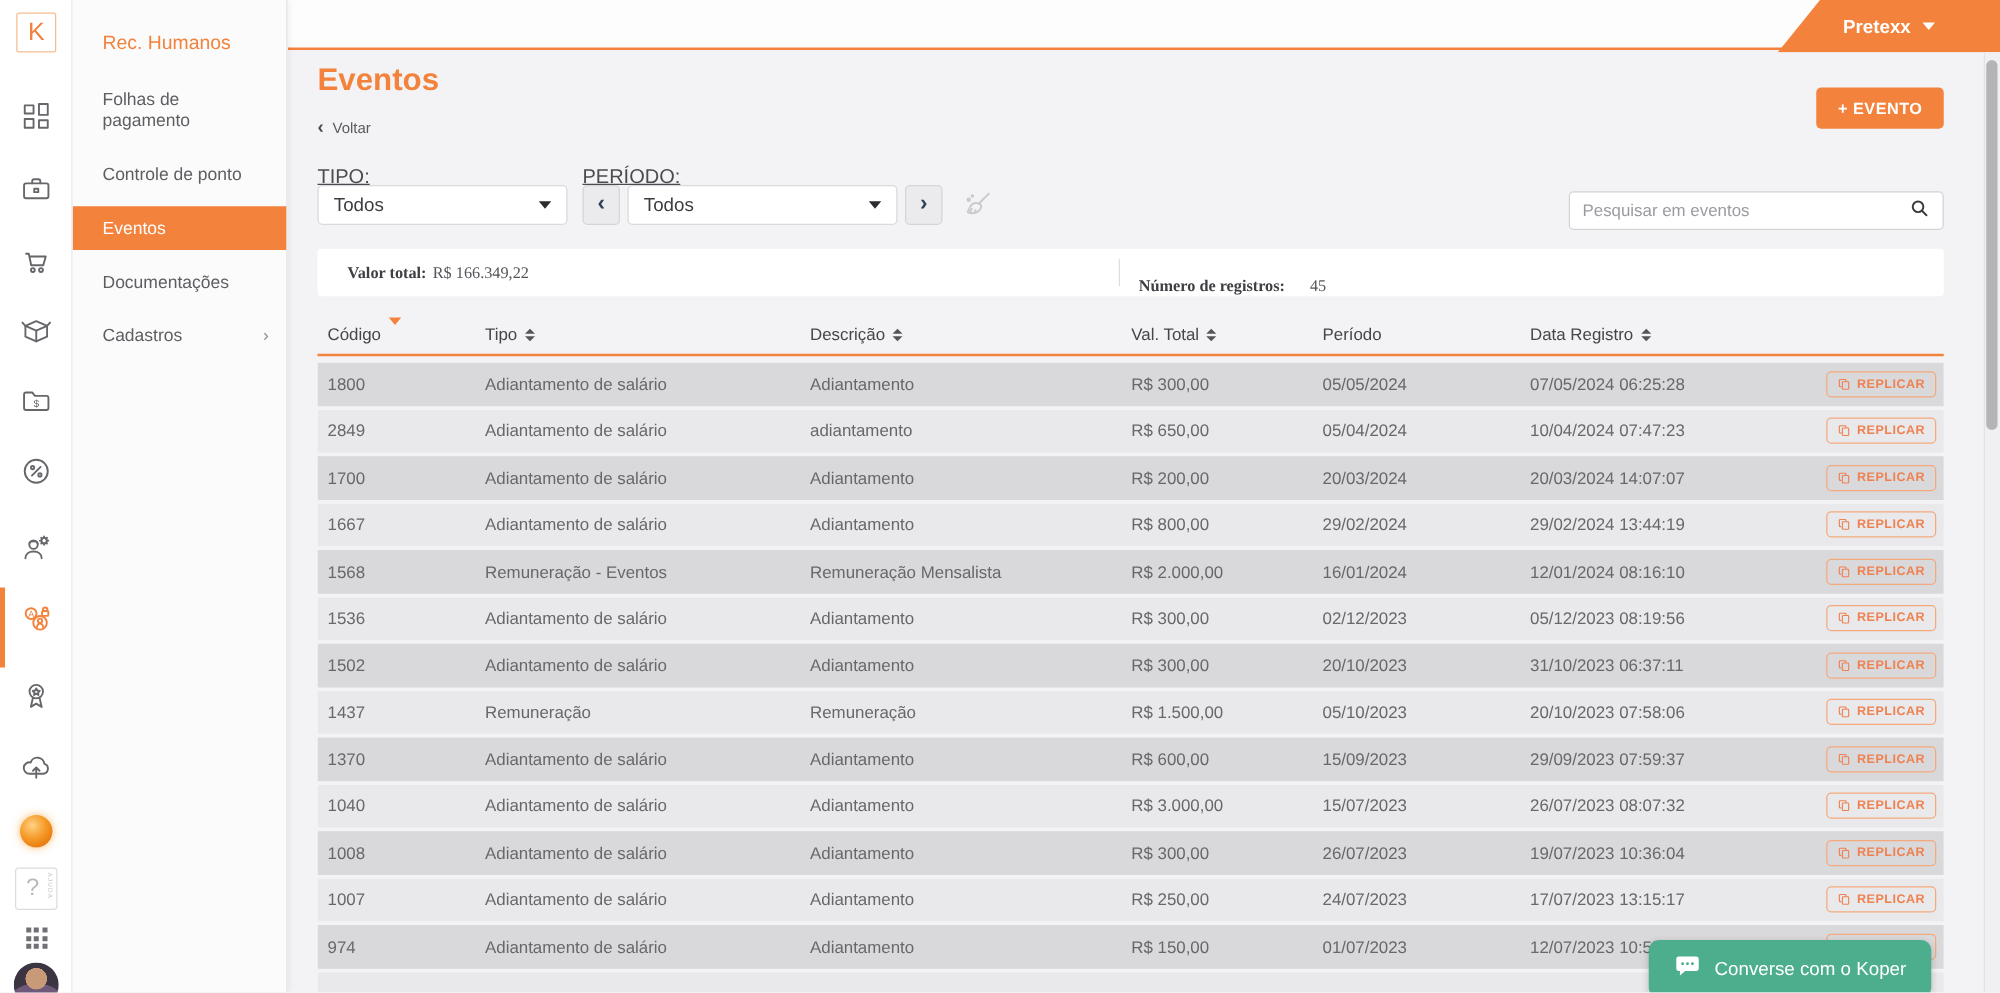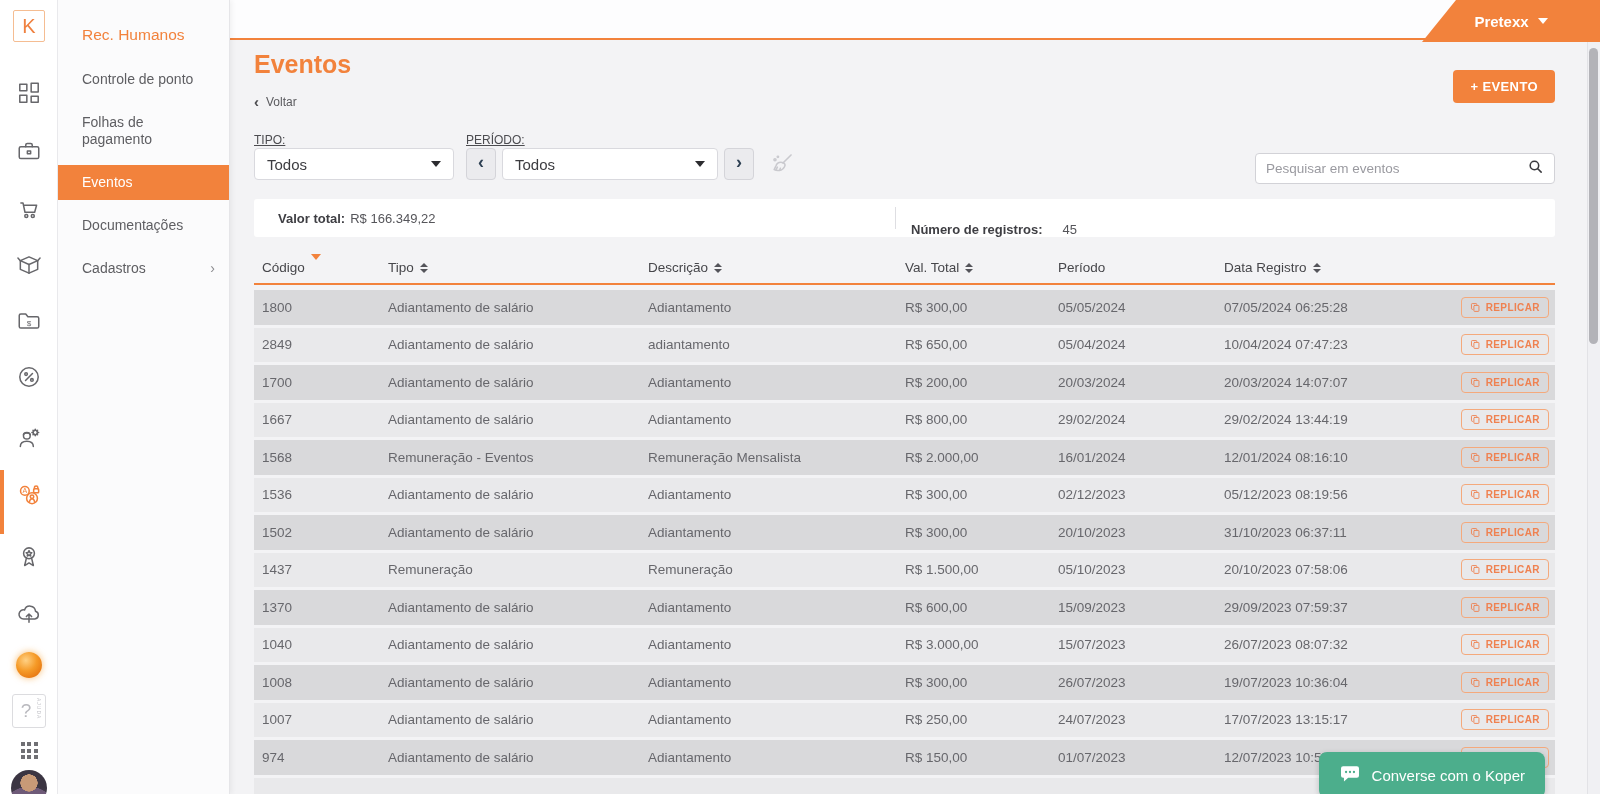--- a/index.html
+++ b/index.html
@@ -57,21 +57,21 @@
 
   #page-title{position:absolute;left:24px;top:50px;font-size:25px;font-weight:bold;color:var(--orange);}
   #back{position:absolute;left:24px;top:95px;font-size:12px;color:#5a5a5e;display:flex;gap:7px;
     align-items:center;cursor:pointer;}
   #back .chev{font-size:15px;font-weight:bold;line-height:10px;color:#4c4c50;}
 
   #add-btn{position:absolute;right:45px;top:70px;height:33px;background:var(--orange);color:#fff;
     font-size:13px;font-weight:bold;border:none;border-radius:4px;padding:0 17px;letter-spacing:.4px;
     cursor:pointer;font-family:inherit;}
 
-  .flabel{position:absolute;font-size:12px;color:#4c4c50;text-decoration:underline;}
+  .flabel{position:absolute;font-size:16px;color:#4c4c50;text-decoration:underline;}
   #tipo-label{left:24px;top:133px;}
   #periodo-label{left:236px;top:133px;}
   .select{position:absolute;top:148px;height:32px;background:#fff;border:1px solid #d9d9de;
     border-radius:4px;display:flex;align-items:center;justify-content:space-between;
     padding:0 12px;font-size:15px;color:#3c3c40;cursor:pointer;}
   #tipo-select{left:24px;width:200px;}
   #periodo-select{left:272px;width:216px;}
   .sel-caret{width:0;height:0;border-left:5px solid transparent;border-right:5px solid transparent;
     border-top:6px solid #2c2c30;}
   .nav-btn{position:absolute;top:148px;width:30px;height:32px;background:#ebebee;
@@ -81,21 +81,21 @@
   #next-btn{left:494px;}
   #broom{position:absolute;left:538px;top:151px;width:27px;height:27px;cursor:pointer;}
 
   #search{position:absolute;right:45px;top:153px;width:300px;height:31px;background:#fff;
     border:1px solid #d2d2d7;border-radius:4px;display:flex;align-items:center;padding:0 10px;}
   #search input{flex:1;border:none;outline:none;font-size:13.5px;color:#55555a;background:transparent;
     font-family:inherit;}
   #search input::placeholder{color:#9a9aa0;}
 
   #summary{position:absolute;left:24px;right:45px;top:199px;height:38px;background:#fff;
-    border-radius:3px;font-size:13px;color:#55555a;}
+    border-radius:3px;font-size:13px;color:#55555a;font-family:Liberation Serif, serif;}
   .sum-left{position:absolute;left:24px;top:0;height:38px;display:flex;align-items:center;gap:5px;}
   .sum-divider{position:absolute;left:641px;top:8px;width:1px;height:22px;background:#dedee2;}
   .sum-right{position:absolute;left:657px;top:0;height:38px;display:flex;align-items:flex-end;gap:20px;}
   .sum-label{font-weight:bold;color:#3e3e43;}
 
   #thead{position:absolute;left:24px;right:45px;top:252px;height:33px;border-bottom:2px solid var(--orange);
     display:grid;grid-template-columns:126px 260px 257px 153px 166px 1fr 88px;align-items:center;
     padding:0 6px 0 8px;font-size:13.5px;color:#46464a;}
   .th{display:flex;align-items:center;gap:6px;cursor:pointer;}
   .sorts{display:flex;flex-direction:column;gap:2px;}
@@ -241,24 +241,24 @@
       </div>
       <div class="rail-item" style="top: 770px;">
         <span class="avatar-ball"></span>
       </div>
     </nav>
 
   <nav id="sidebar">
     <div class="side-title">Rec. Humanos</div>
 
       <div class="side-item">
+        <span>Folhas de pagamento</span>
+      </div>
+      <div class="side-item">
         <span>Controle de ponto</span>
-      </div>
-      <div class="side-item">
-        <span>Folhas de pagamento</span>
       </div>
       <div class="side-item active">
         <span>Eventos</span>
       </div>
       <div class="side-item">
         <span>Documentações</span>
       </div>
       <div class="side-item">
         <span>Cadastros</span>
         <span class="side-chevron">›</span>

